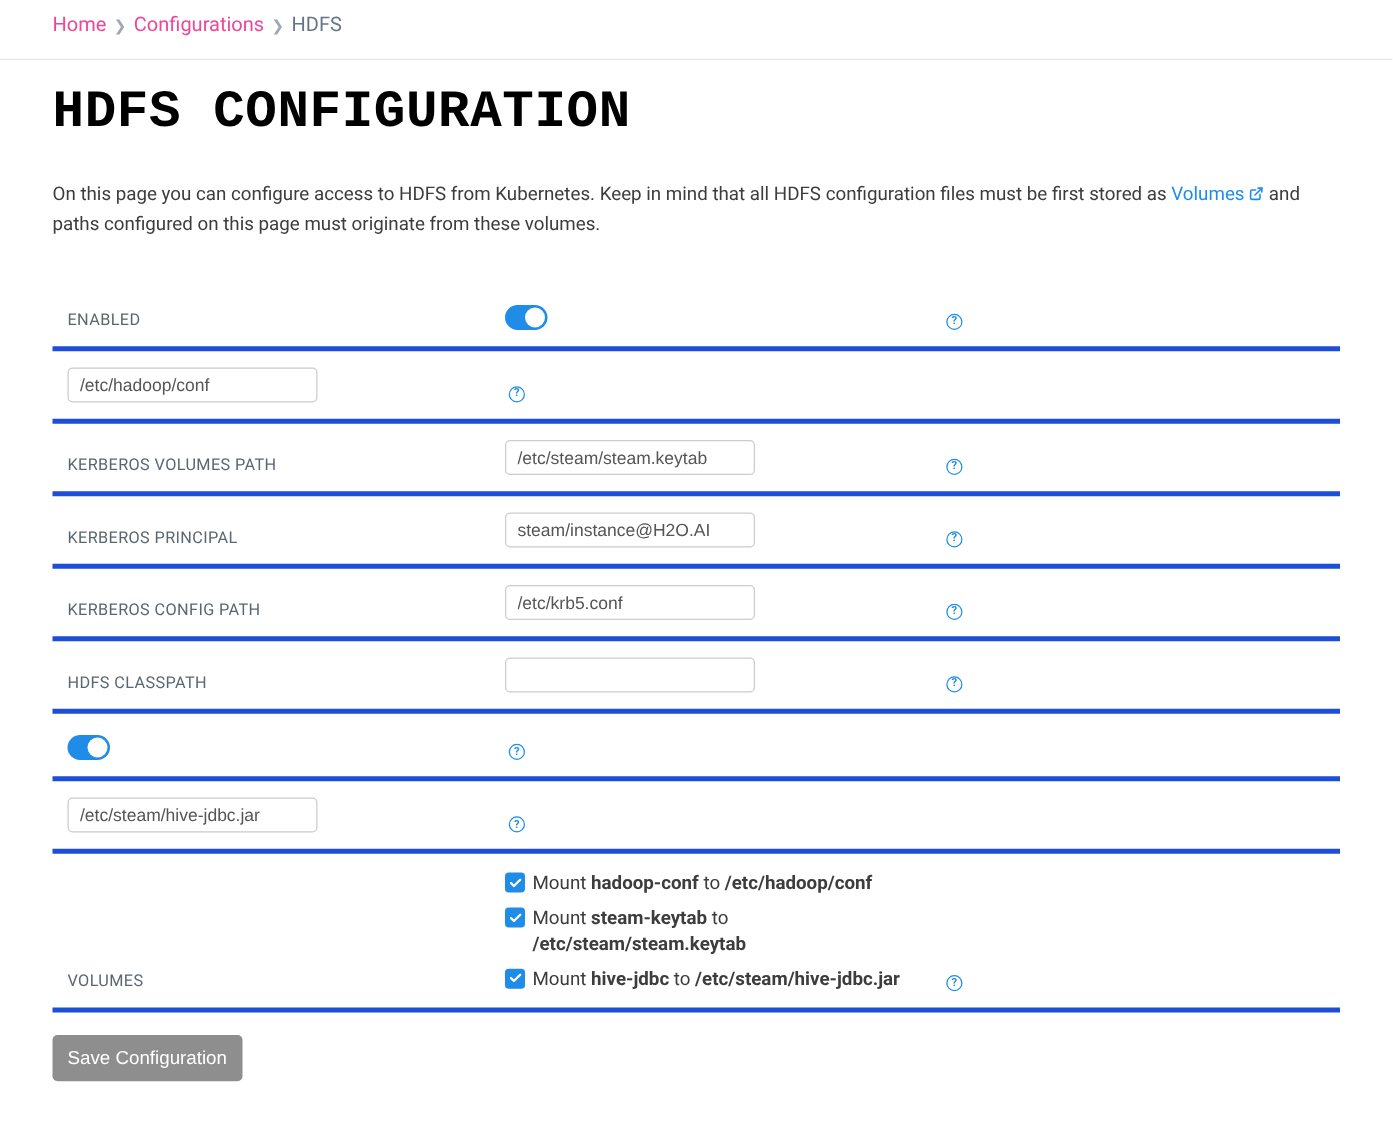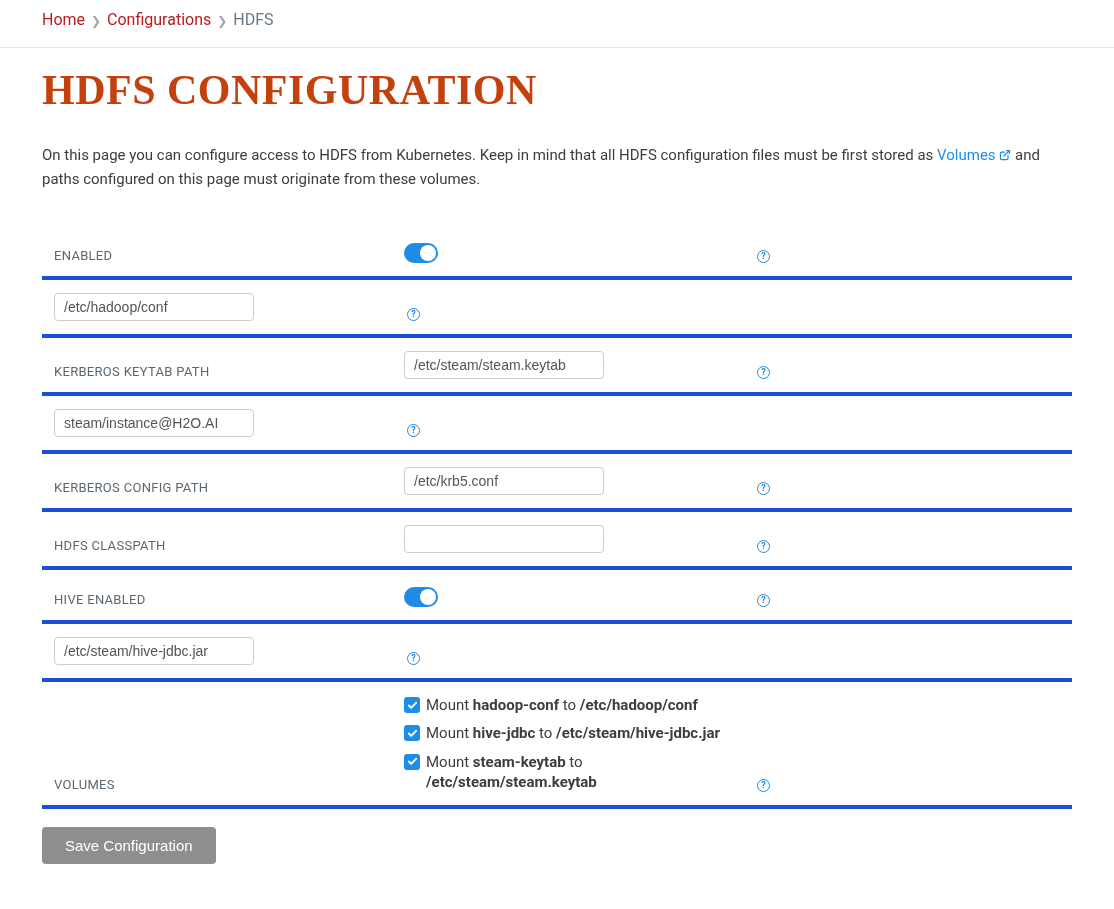--- a/index.html
+++ b/index.html
@@ -9,41 +9,41 @@
     color: #333;
     background: #fff;
     font-size: 15px;
   }
   .breadcrumb {
     padding: 10px 42px 18px;
     font-size: 16px;
     color: #657787;
   }
   .breadcrumb a {
-    color: #b91c1c;
+    color: #ec4899;
     text-decoration: none;
   }
   .breadcrumb .sep {
     color: #a0a7b0;
     margin: 0 2px;
     font-size: 12px;
   }
   .header-divider {
     border-top: 1px solid #e5e5e5;
   }
   .page {
     padding: 0 42px 40px;
   }
   h1 {
-    font-family: Liberation Serif, serif;
+    font-family: Liberation Mono, monospace;
     font-stretch: condensed;
     font-weight: 800;
     font-size: 42px;
     letter-spacing: 0.5px;
-    color: #c2410c;
+    color: #000000;
     margin: 18px 0 30px;
     text-transform: uppercase;
   }
   .intro {
     color: #3d3d3d;
     line-height: 1.5;
     margin: 0 0 36px;
   }
   .intro a {
     color: #1f8ce8;
@@ -140,21 +140,21 @@
   }
   .chk svg { width: 11px; height: 11px; }
   .vol-text { line-height: 1.35; max-width: 300px; }
   .vol-text b { font-weight: 700; }
   .save-btn {
     margin-top: 18px;
     background: #8e8e8e;
     color: #fff;
     border: none;
     border-radius: 4px;
-    padding: 10px 23px;
+    padding: 10px 12px;
     font-size: 15px;
     cursor: pointer;
   }
 </style>
 </head>
 <body>
 
 <div class="breadcrumb">
   <a href="#">Home</a>
   <span class="sep">❯</span>
@@ -191,29 +191,30 @@
   
   <div class="form-row">
     <div class="form-control">
       <input type="text" value="/etc/hadoop/conf" style="">
     </div>
     <div class="form-help"><span class="help-icon">?</span></div>
   </div>
 
   
   <div class="form-row">
-    <div class="form-label">KERBEROS KEYTAB PATH</div>
+    <div class="form-label">KERBEROS VOLUMES PATH</div>
     <div class="form-control">
       <input type="text" value="/etc/steam/steam.keytab" style="">
     </div>
     <div class="form-help"><span class="help-icon">?</span></div>
   </div>
 
   
   <div class="form-row">
+    <div class="form-label">KERBEROS PRINCIPAL</div>
     <div class="form-control">
       <input type="text" value="steam/instance@H2O.AI" style="">
     </div>
     <div class="form-help"><span class="help-icon">?</span></div>
   </div>
 
   
   <div class="form-row">
     <div class="form-label">KERBEROS CONFIG PATH</div>
     <div class="form-control">
@@ -226,21 +227,20 @@
   <div class="form-row">
     <div class="form-label">HDFS CLASSPATH</div>
     <div class="form-control">
       <input type="text" value="" style="">
     </div>
     <div class="form-help"><span class="help-icon">?</span></div>
   </div>
 
   
   <div class="form-row">
-    <div class="form-label">HIVE ENABLED</div>
     <div class="form-control">
       <div class="toggle"></div>
     </div>
     <div class="form-help"><span class="help-icon">?</span></div>
   </div>
 
   
   <div class="form-row">
     <div class="form-control">
       <input type="text" value="/etc/steam/hive-jdbc.jar" style="">
@@ -259,28 +259,28 @@
             </svg>
           </span>
         <span class="vol-text"><span>Mount </span><b>hadoop-conf</b><span> to </span><b>/etc/hadoop/conf</b></span>
       </div>
       <div class="vol-item">
         <span class="chk">
             <svg viewBox="0 0 24 24" fill="none" stroke="#fff" stroke-width="4" stroke-linecap="round" stroke-linejoin="round">
               <polyline points="20 6 9 17 4 12"></polyline>
             </svg>
           </span>
-        <span class="vol-text"><span>Mount </span><b>hive-jdbc</b><span> to </span><b>/etc/steam/hive-jdbc.jar</b></span>
+        <span class="vol-text"><span>Mount </span><b>steam-keytab</b><span> to </span><b>/etc/steam/steam.keytab</b></span>
       </div>
       <div class="vol-item">
         <span class="chk">
             <svg viewBox="0 0 24 24" fill="none" stroke="#fff" stroke-width="4" stroke-linecap="round" stroke-linejoin="round">
               <polyline points="20 6 9 17 4 12"></polyline>
             </svg>
           </span>
-        <span class="vol-text"><span>Mount </span><b>steam-keytab</b><span> to </span><b>/etc/steam/steam.keytab</b></span>
+        <span class="vol-text"><span>Mount </span><b>hive-jdbc</b><span> to </span><b>/etc/steam/hive-jdbc.jar</b></span>
       </div>
     </div>
     <div class="form-help"><span class="help-icon">?</span></div>
   </div>
 
   <button class="save-btn">Save Configuration</button>
 </div>
 
 </body></html>

